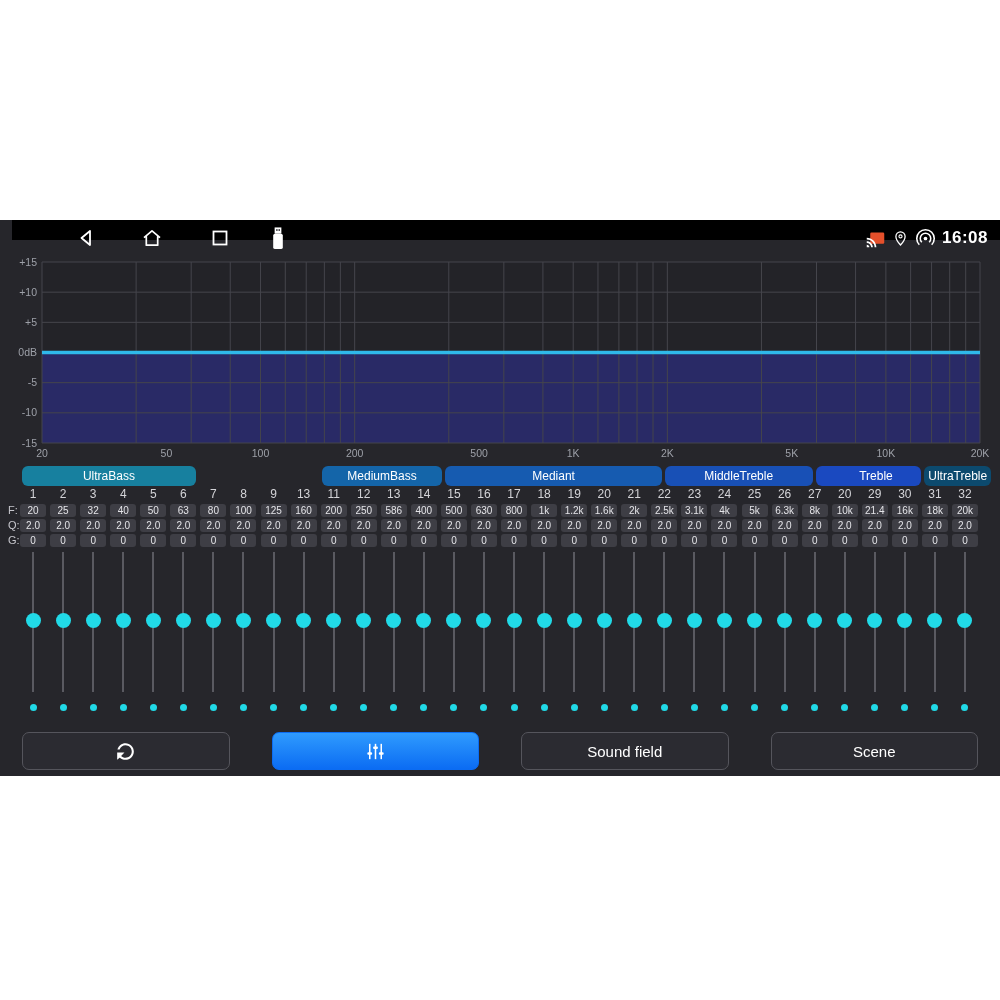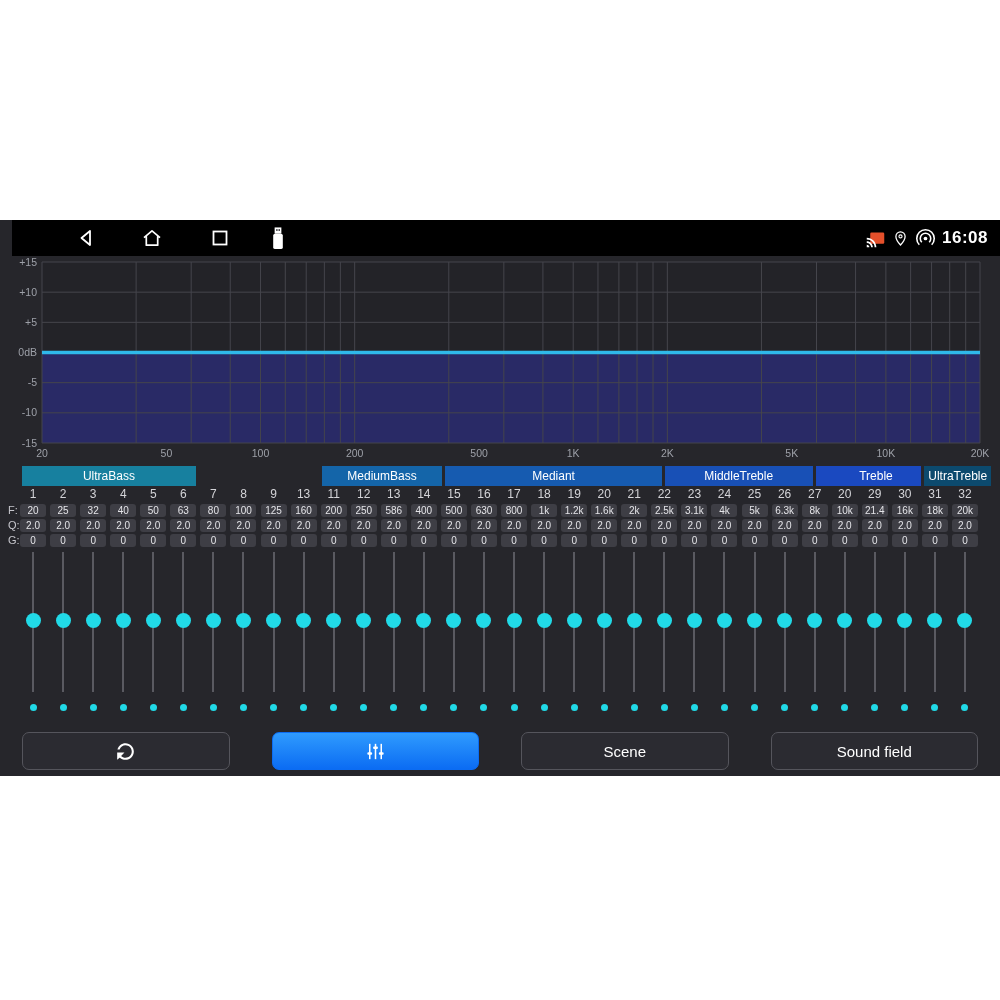--- a/index.html
+++ b/index.html
@@ -6,29 +6,29 @@
   html,body { margin:0; padding:0; }
   body {
     width:1000px; height:1000px; position:relative; background:#ffffff;
     font-family:"Liberation Sans", sans-serif;
   }
   .screen {
     position:absolute; top:220px; left:0; width:1000px; height:556px;
     background:#26262b; overflow:hidden;
   }
   
-  .statusbar { position:absolute; top:0; left:12px; right:0; height:36px; background:#000; }
+  .statusbar { position:absolute; top:0; left:12px; right:0; height:20px; background:#000; }
   .nav-icon { position:absolute; top:6px; width:24px; height:24px; }
   .right-cluster { position:absolute; right:12px; top:0; height:36px; display:flex; align-items:center; gap:6px; }
   .time { color:#fff; font-size:17px; font-weight:bold; letter-spacing:0.5px; }
   
   #eq-graph { position:absolute; top:36px; left:0; }
   
   .band-row { position:absolute; top:246px; left:22px; width:969px; height:20px; display:flex; gap:3px; }
-  .band-seg { display:flex; align-items:center; justify-content:center; color:#fff; font-size:12px; overflow:hidden; white-space:nowrap; }
+  .band-seg { display:flex; align-items:center; justify-content:center; color:#fff; font-size:12px; overflow:hidden; white-space:nowrap;border-radius:6px; }
   
   .row-label { position:absolute; left:8px; color:#c6c6cc; font-size:11px; height:13px; line-height:13px; }
   #label-f { top:284px; } #label-q { top:299px; } #label-g { top:314px; }
   
   .cols { position:absolute; top:266px; left:18px; width:962px; display:flex; }
   .col { flex:1; min-width:0; }
   .num { height:16px; line-height:16px; text-align:center; color:#d4d4d8; font-size:12px; }
   .vbox { width:26px; height:13px; line-height:13px; margin:2px auto 0; background:#3e3e45;
           border-radius:3px; color:#e4e4e8; font-size:10px; text-align:center; }
   .slider { position:relative; height:140px; margin-top:5px; }
@@ -533,20 +533,20 @@
             <line x1="18" y1="4" x2="18" y2="20"></line>
           </g>
           <g fill="#fff">
             <rect x="3.5" y="12.7" width="5" height="2.8" rx="1.2"></rect>
             <rect x="9.5" y="6.7" width="5" height="2.8" rx="1.2"></rect>
             <rect x="15.5" y="12.7" width="5" height="2.8" rx="1.2"></rect>
           </g>
         </svg>
       </div>
       <div class="btn">
+        <span>Sound field</span>
+      </div>
+      <div class="btn">
         <span>Scene</span>
       </div>
-      <div class="btn">
-        <span>Sound field</span>
-      </div>
     </div>
 
 </div>
 
 </body></html>

